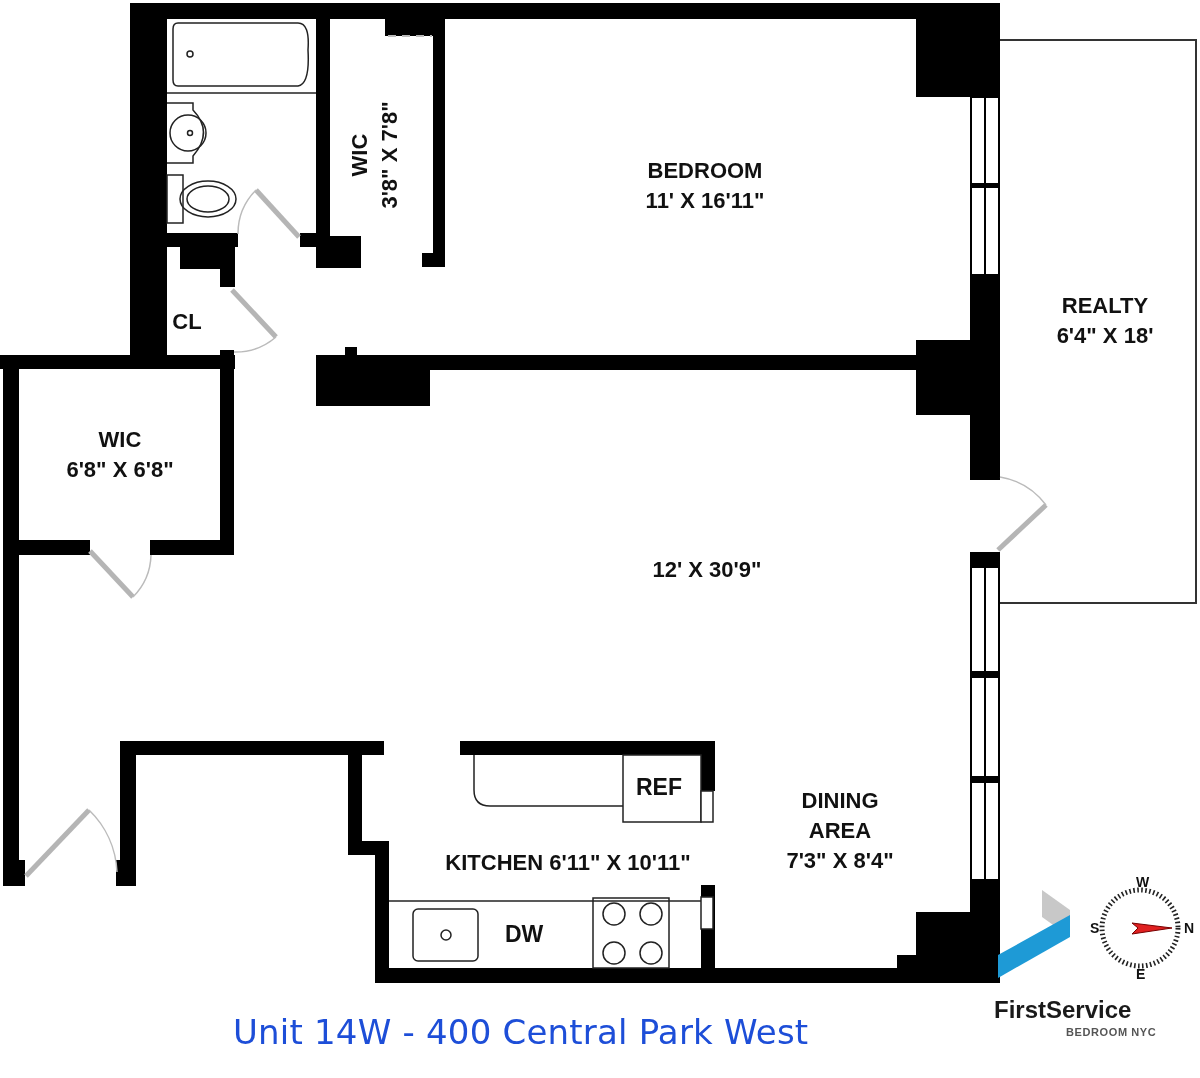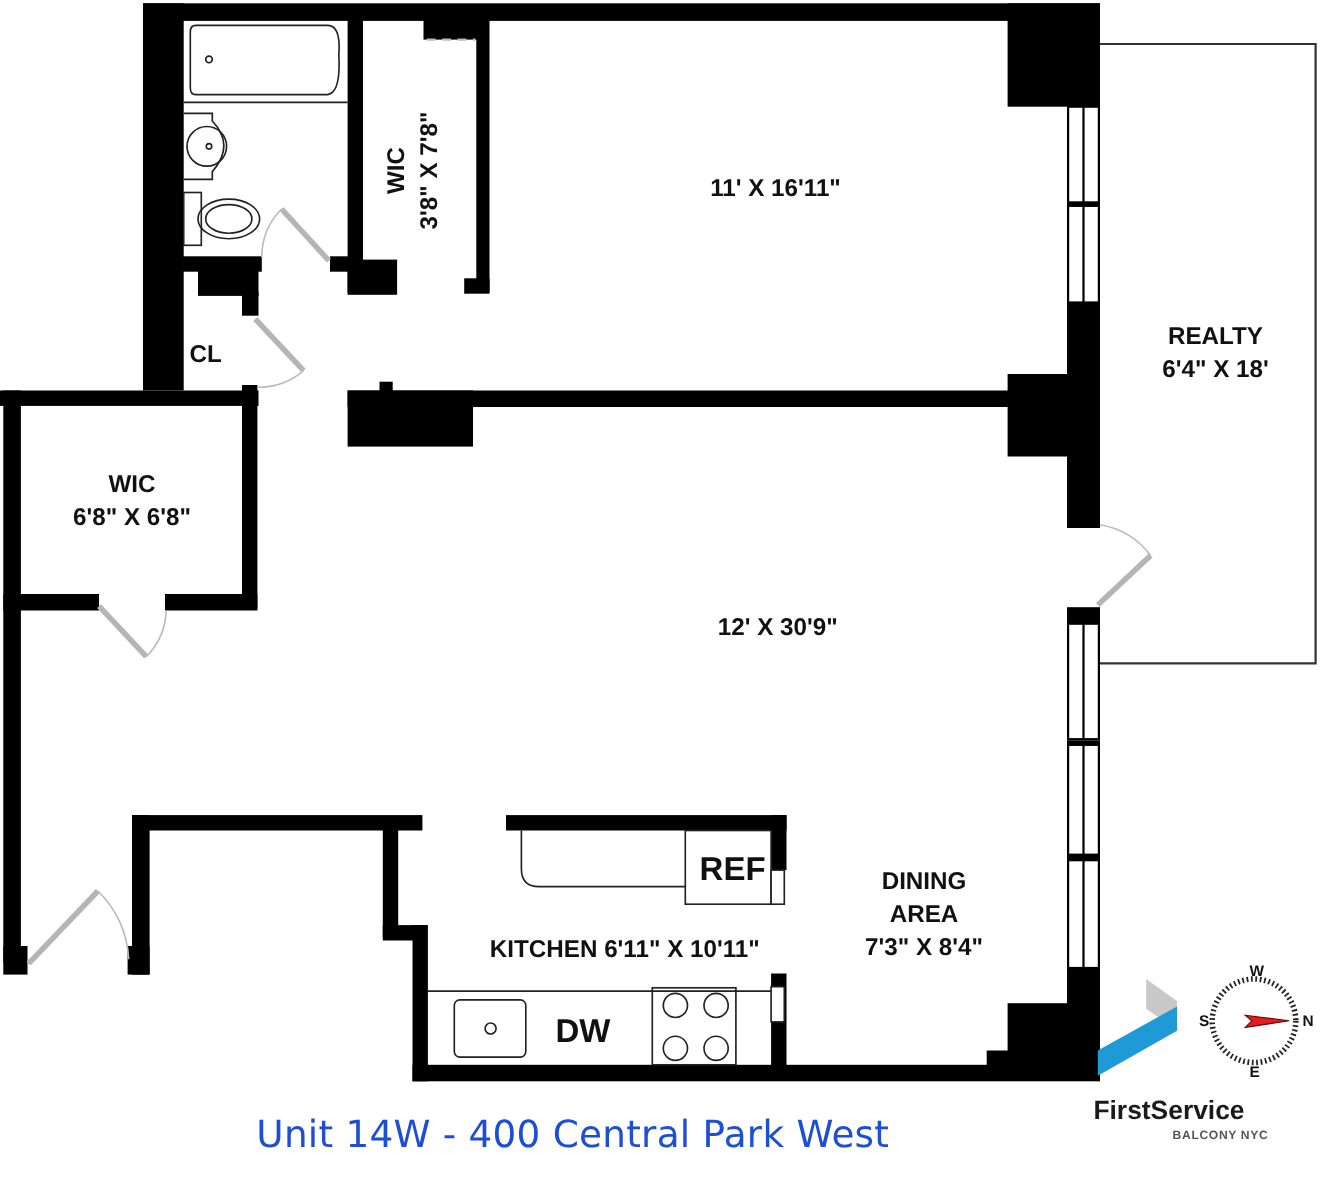--- a/index.html
+++ b/index.html
@@ -1,19 +1,19 @@
 <!DOCTYPE html>
 <html><head>
 <meta charset="utf-8">
 <style>
   html, body { margin:0; padding:0; background:#ffffff; }
   body { width:1200px; height:1078px; position:relative; overflow:hidden; font-family:"Liberation Sans", sans-serif; }
   #plan { position:absolute; left:0; top:0; width:1200px; height:1078px; }
   .lbl { position:absolute; font-family:"Liberation Sans", sans-serif; font-weight:bold; color:#111; text-align:center; font-size:22px; line-height:30px; white-space:nowrap; }
-  .fix { position:absolute; font-family:"Liberation Sans", sans-serif; font-weight:bold; color:#111; font-size:30px; white-space:nowrap; }
+  .fix { position:absolute; font-family:"Liberation Sans", sans-serif; font-weight:bold; color:#111; font-size:23px; white-space:nowrap; }
   .rot { transform:rotate(-90deg); transform-origin:center center; }
   #caption { position:absolute; left:233px; top:1012px; font-family:"DejaVu Sans", sans-serif; font-size:34px; color:#1d4ed8; white-space:nowrap; letter-spacing:0.2px; }
   #brand { position:absolute; left:994px; top:996px; font-family:"Liberation Sans", sans-serif; font-weight:bold; font-size:24px; color:#1a1a1a; white-space:nowrap; }
   #brand-sub { position:absolute; left:1066px; top:1026px; font-family:"Liberation Sans", sans-serif; font-weight:bold; font-size:11px; color:#555; letter-spacing:0.6px; white-space:nowrap; }
   .cmp { position:absolute; font-family:"Liberation Sans", sans-serif; font-weight:bold; font-size:14px; color:#111; }
 </style>
 </head>
 <body>
 
 <svg id="plan" viewBox="0 0 1200 1078" xmlns="http://www.w3.org/2000/svg">
@@ -143,20 +143,21 @@
     <polygon points="998,955 1070,915 1070,937 998,978" fill="#1e9ad6"></polygon>
   </g>
 
   <g transform="translate(1140,928)">
     <circle r="38" fill="none" stroke="#222" stroke-width="5" stroke-dasharray="1.6,2.4"></circle>
     <polygon points="-8,-5 32,0 -8,6 -2,0" fill="#e02020" stroke="#700" stroke-width="1"></polygon>
   </g>
 </svg>
 
 <div class="lbl" style="left:600px;top:156px;width:210px;">
+  <div>BEDROOM</div>
   <div>11' X 16'11"</div>
 </div>
 
 <div class="lbl" style="left:1010px;top:291px;width:190px;">
   <div>REALTY</div>
   <div>6'4" X 18'</div>
 </div>
 
 <div class="lbl rot" style="left:295px;top:125px;width:160px;">
   <div>WIC</div>
@@ -188,15 +189,15 @@
 
 <div class="fix" style="left:636px;top:774px;">REF</div>
 <div class="fix" style="left:491px;top:921px;margin-left:14px;">DW</div>
 
 <div class="cmp" style="left:1136px;top:874px;">W</div>
 <div class="cmp" style="left:1184px;top:920px;">N</div>
 <div class="cmp" style="left:1090px;top:920px;">S</div>
 <div class="cmp" style="left:1136px;top:966px;">E</div>
 
 <div id="brand">FirstService</div>
-<div id="brand-sub">BALCONY NYC</div>
+<div id="brand-sub">BEDROOM NYC</div>
 
 <div id="caption">Unit 14W - 400 Central Park West</div>
 
 </body></html>

